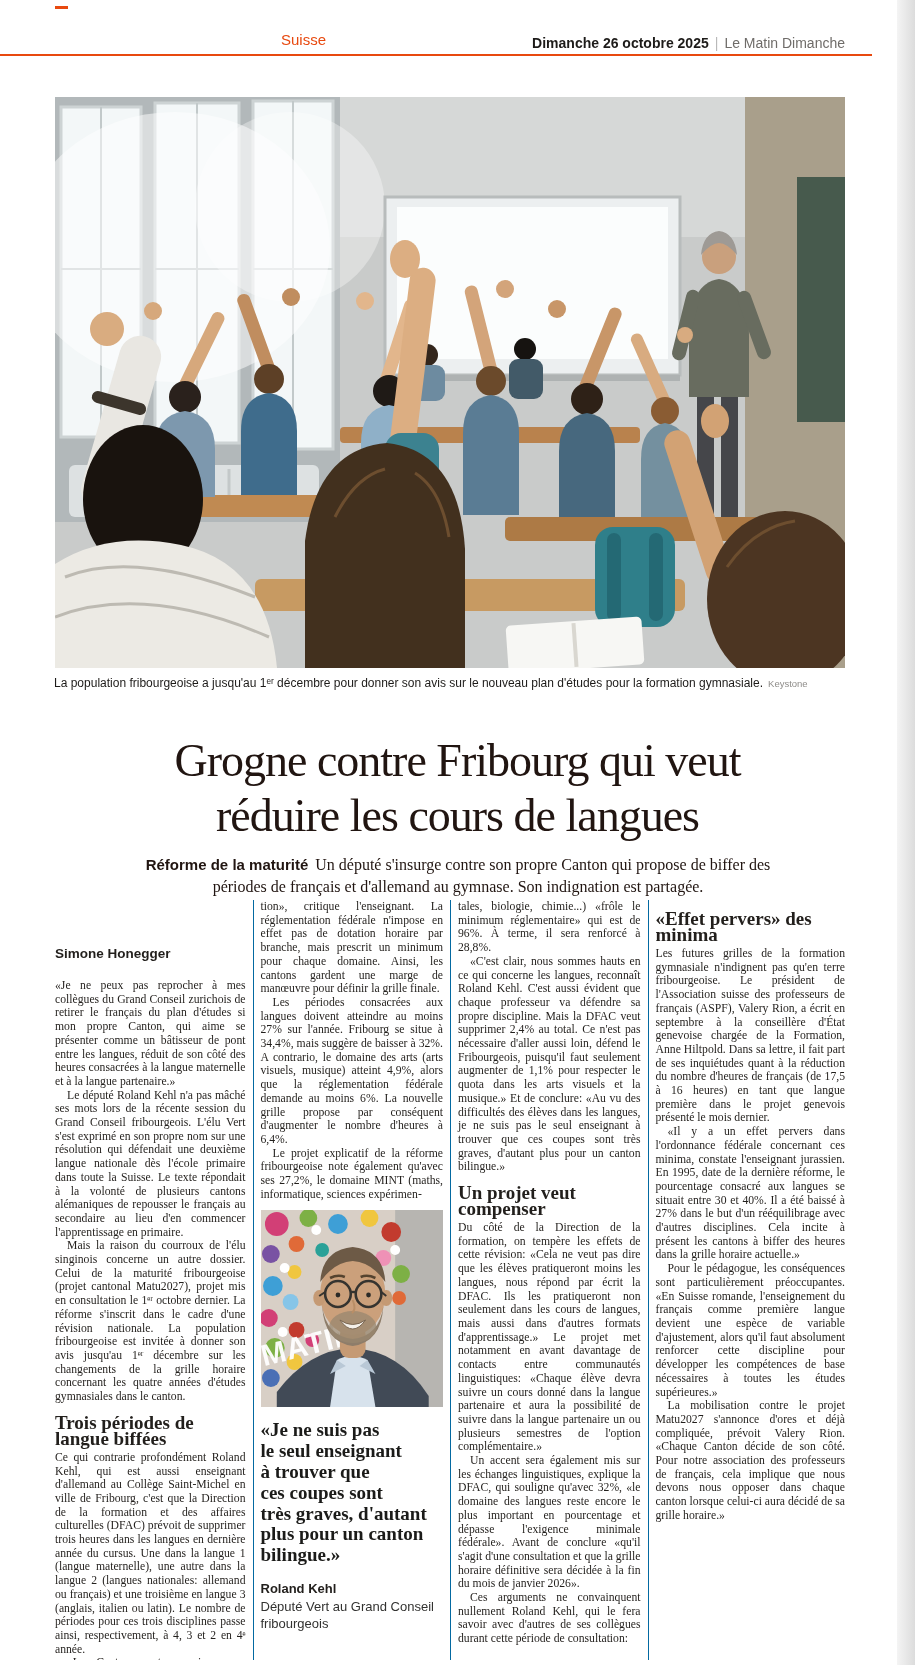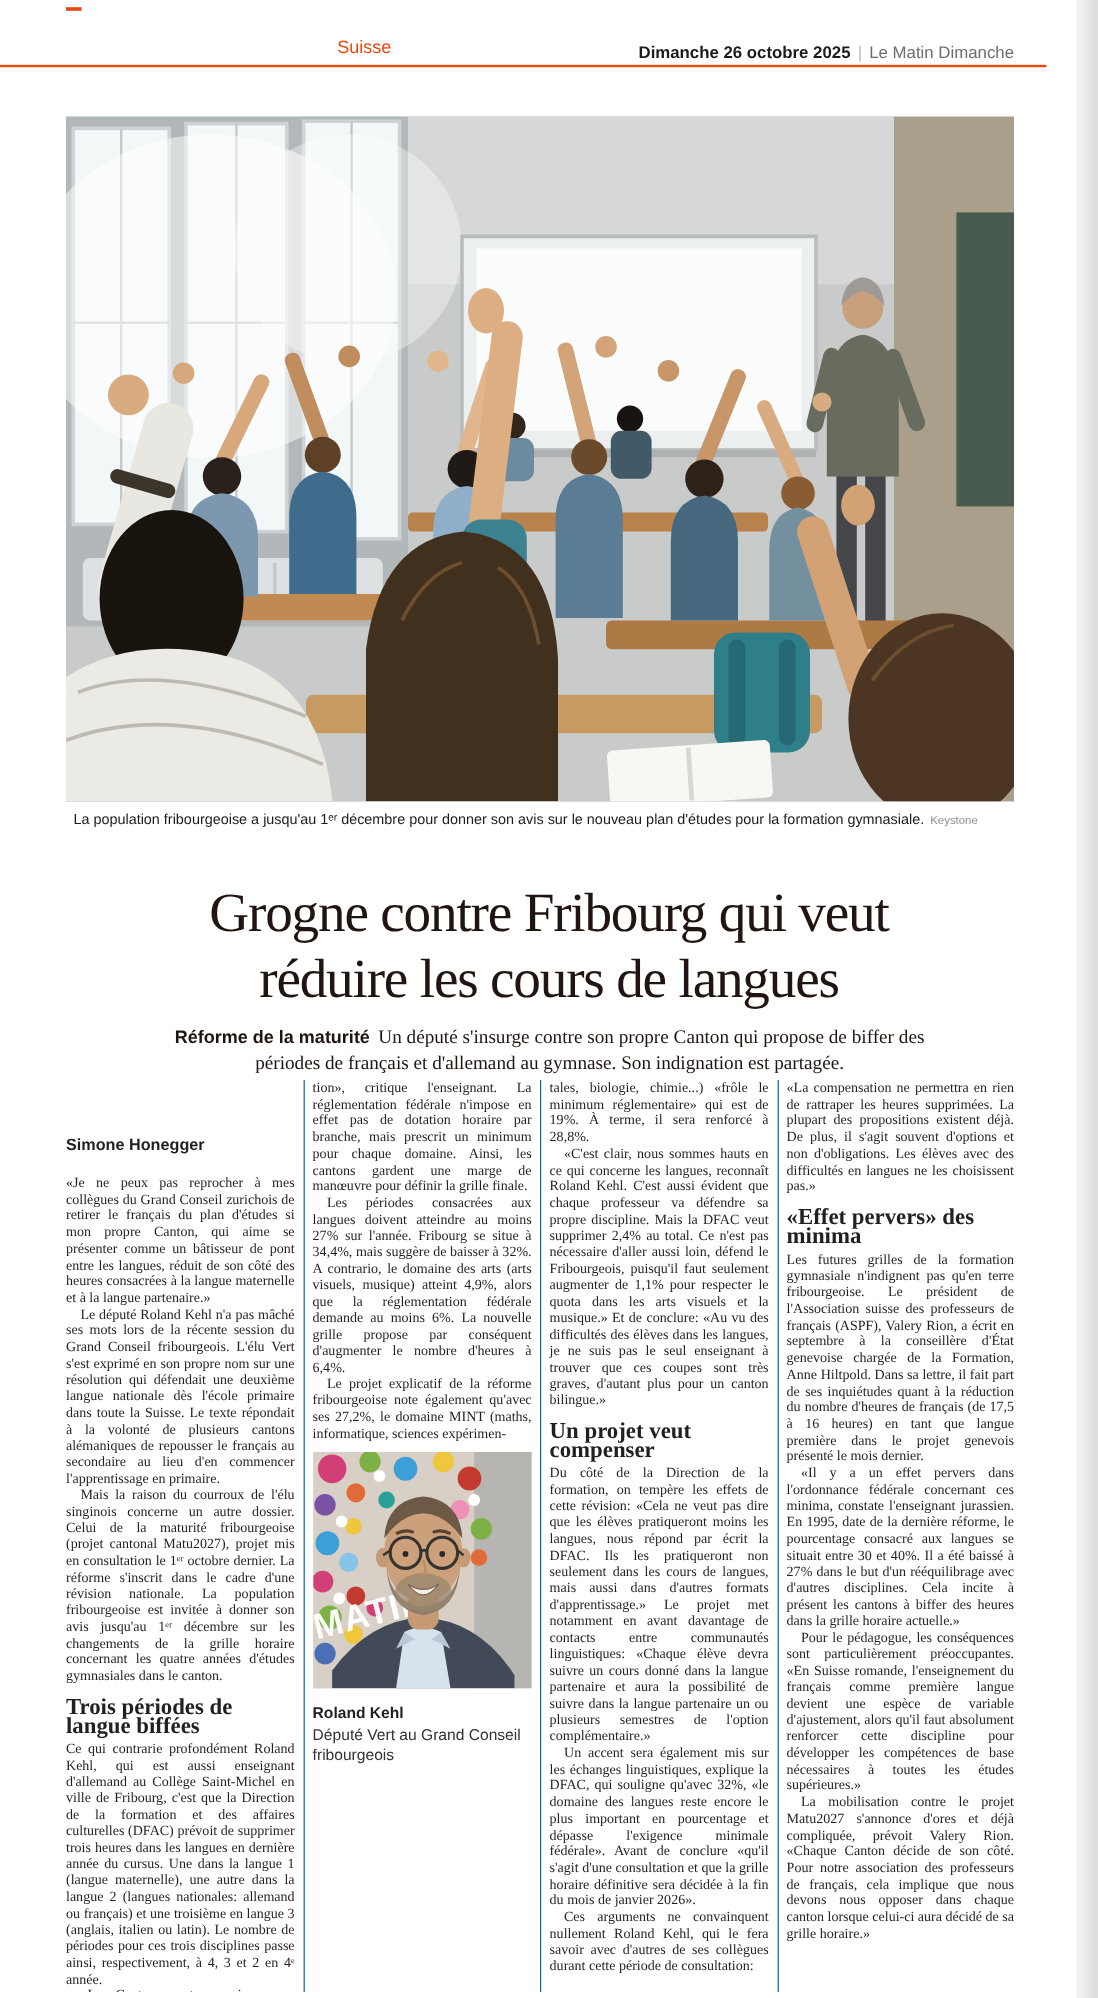--- a/index.html
+++ b/index.html
@@ -11,21 +11,21 @@
   .section-title{position:absolute;left:281px;top:31px;font-weight:normal;font-size:15px;color:#e8490f;}
   .dateline{position:absolute;right:70px;top:35px;font-size:14px;white-space:nowrap;}
   .dateline .date{font-weight:bold;color:#1d1b19;}
   .dateline .sep{color:#b9b9b9;margin:0 6px;font-weight:normal;}
   .dateline .pub{color:#6f6c69;}
   .rule-orange{position:absolute;left:0;top:54px;width:872px;height:2px;background:#e8490f;}
 
   .main-photo{position:absolute;left:55px;top:97px;width:790px;height:571px;overflow:hidden;background:#c9cbca;}
   .main-photo svg{display:block;width:100%;height:100%;}
 
-  .caption{position:absolute;left:43px;top:676px;width:790px;font-size:12px;line-height:15px;color:#1d1b19;text-align:center;}
+  .caption{position:absolute;left:54px;top:676px;width:790px;font-size:12px;line-height:15px;color:#1d1b19;}
   .caption .credit{font-size:9.5px;color:#8f8d8a;margin-left:5px;}
 
   .headline{position:absolute;left:30px;top:702px;width:855px;text-align:center;
         font-family:"Liberation Serif","DejaVu Serif",serif;font-weight:normal;
         font-size:46px;line-height:55px;letter-spacing:-1px;color:#211511;}
 
   .standfirst{position:absolute;left:133px;top:838px;width:650px;text-align:center;
         font-family:"Liberation Serif","DejaVu Serif",serif;font-size:16px;line-height:22px;color:#211511;}
   .standfirst .kicker{font-family:"Liberation Sans","DejaVu Sans",sans-serif;
         font-weight:bold;font-size:15px;margin-right:7px;}
@@ -266,35 +266,43 @@
             <line x1="65" y1="82" x2="59" y2="86" stroke="#35332f" stroke-width="2"></line>
             <line x1="122" y1="82" x2="127" y2="86" stroke="#35332f" stroke-width="2"></line>
             <circle cx="78" cy="85" r="2.4" fill="#2b2a27"></circle>
               <circle cx="109" cy="85" r="2.4" fill="#2b2a27"></circle>
             <path d="M70,68 Q78,64 85,67 M101,67 Q108,64 116,68" stroke="#55432f" stroke-width="2.6" fill="none"></path>
             <path d="M93,90 Q97,100 92,103" stroke="#b98e66" stroke-width="2" fill="none"></path>
           </g>
         </svg>
       </div>
 
+      <div class="pullquote">
+        <div>«Je ne suis pas</div>
+        <div>le seul enseignant</div>
+        <div>à trouver que</div>
+        <div>ces coupes sont</div>
+        <div>très graves, d'autant</div>
+        <div>plus pour un canton</div>
+        <div>bilingue.»</div>
+      </div>
       <div class="pq-author">Roland Kehl</div>
       <div class="pq-role">Député Vert au Grand Conseil fribourgeois</div>
     </div>
 
     <div class="col">
-      <p>tales, biologie, chimie...) «frôle le minimum réglementaire» qui est de 19%. À terme, il sera renforcé à 28,8%.</p>
+      <p>tales, biologie, chimie...) «frôle le minimum réglementaire» qui est de 96%. À terme, il sera renforcé à 28,8%.</p>
       <p class="ind">«C'est clair, nous sommes hauts en ce qui concerne les langues, reconnaît Roland Kehl. C'est aussi évident que chaque professeur va défendre sa propre discipline. Mais la DFAC veut supprimer 2,4% au total. Ce n'est pas nécessaire d'aller aussi loin, défend le Fribourgeois, puisqu'il faut seulement augmenter de 1,1% pour respecter le quota dans les arts visuels et la musique.» Et de conclure: «Au vu des difficultés des élèves dans les langues, je ne suis pas le seul enseignant à trouver que ces coupes sont très graves, d'autant plus pour un canton bilingue.»</p>
       <h3 class="colhead">Un projet veut compenser</h3>
       <p>Du côté de la Direction de la formation, on tempère les effets de cette révision: «Cela ne veut pas dire que les élèves pratiqueront moins les langues, nous répond par écrit la DFAC. Ils les pratiqueront non seulement dans les cours de langues, mais aussi dans d'autres formats d'apprentissage.» Le projet met notamment en avant davantage de contacts entre communautés linguistiques: «Chaque élève devra suivre un cours donné dans la langue partenaire et aura la possibilité de suivre dans la langue partenaire un ou plusieurs semestres de l'option complémentaire.»</p>
       <p class="ind">Un accent sera également mis sur les échanges linguistiques, explique la DFAC, qui souligne qu'avec 32%, «le domaine des langues reste encore le plus important en pourcentage et dépasse l'exigence minimale fédérale». Avant de conclure «qu'il s'agit d'une consultation et que la grille horaire définitive sera décidée à la fin du mois de janvier 2026».</p>
       <p class="ind">Ces arguments ne convainquent nullement Roland Kehl, qui le fera savoir avec d'autres de ses collègues durant cette période de consultation:</p>
     </div>
 
     <div class="col">
-      <p>«La compensation ne permettra en rien de rattraper les heures supprimées. La plupart des propositions existent déjà. De plus, il s'agit souvent d'options et non d'obligations. Les élèves avec des difficultés en langues ne les choisissent pas.»</p>
       <h3 class="colhead">«Effet pervers» des minima</h3>
       <p>Les futures grilles de la formation gymnasiale n'indignent pas qu'en terre fribourgeoise. Le président de l'Association suisse des professeurs de français (ASPF), Valery Rion, a écrit en septembre à la conseillère d'État genevoise chargée de la Formation, Anne Hiltpold. Dans sa lettre, il fait part de ses inquiétudes quant à la réduction du nombre d'heures de français (de 17,5 à 16 heures) en tant que langue première dans le projet genevois présenté le mois dernier.</p>
       <p class="ind">«Il y a un effet pervers dans l'ordonnance fédérale concernant ces minima, constate l'enseignant jurassien. En 1995, date de la dernière réforme, le pourcentage consacré aux langues se situait entre 30 et 40%. Il a été baissé à 27% dans le but d'un rééquilibrage avec d'autres disciplines. Cela incite à présent les cantons à biffer des heures dans la grille horaire actuelle.»</p>
       <p class="ind">Pour le pédagogue, les conséquences sont particulièrement préoccupantes. «En Suisse romande, l'enseignement du français comme première langue devient une espèce de variable d'ajustement, alors qu'il faut absolument renforcer cette discipline pour développer les compétences de base nécessaires à toutes les études supérieures.»</p>
       <p class="ind">La mobilisation contre le projet Matu2027 s'annonce d'ores et déjà compliquée, prévoit Valery Rion. «Chaque Canton décide de son côté. Pour notre association des professeurs de français, cela implique que nous devons nous opposer dans chaque canton lorsque celui-ci aura décidé de sa grille horaire.»</p>
     </div>
 
   </div>
 </div>
 

